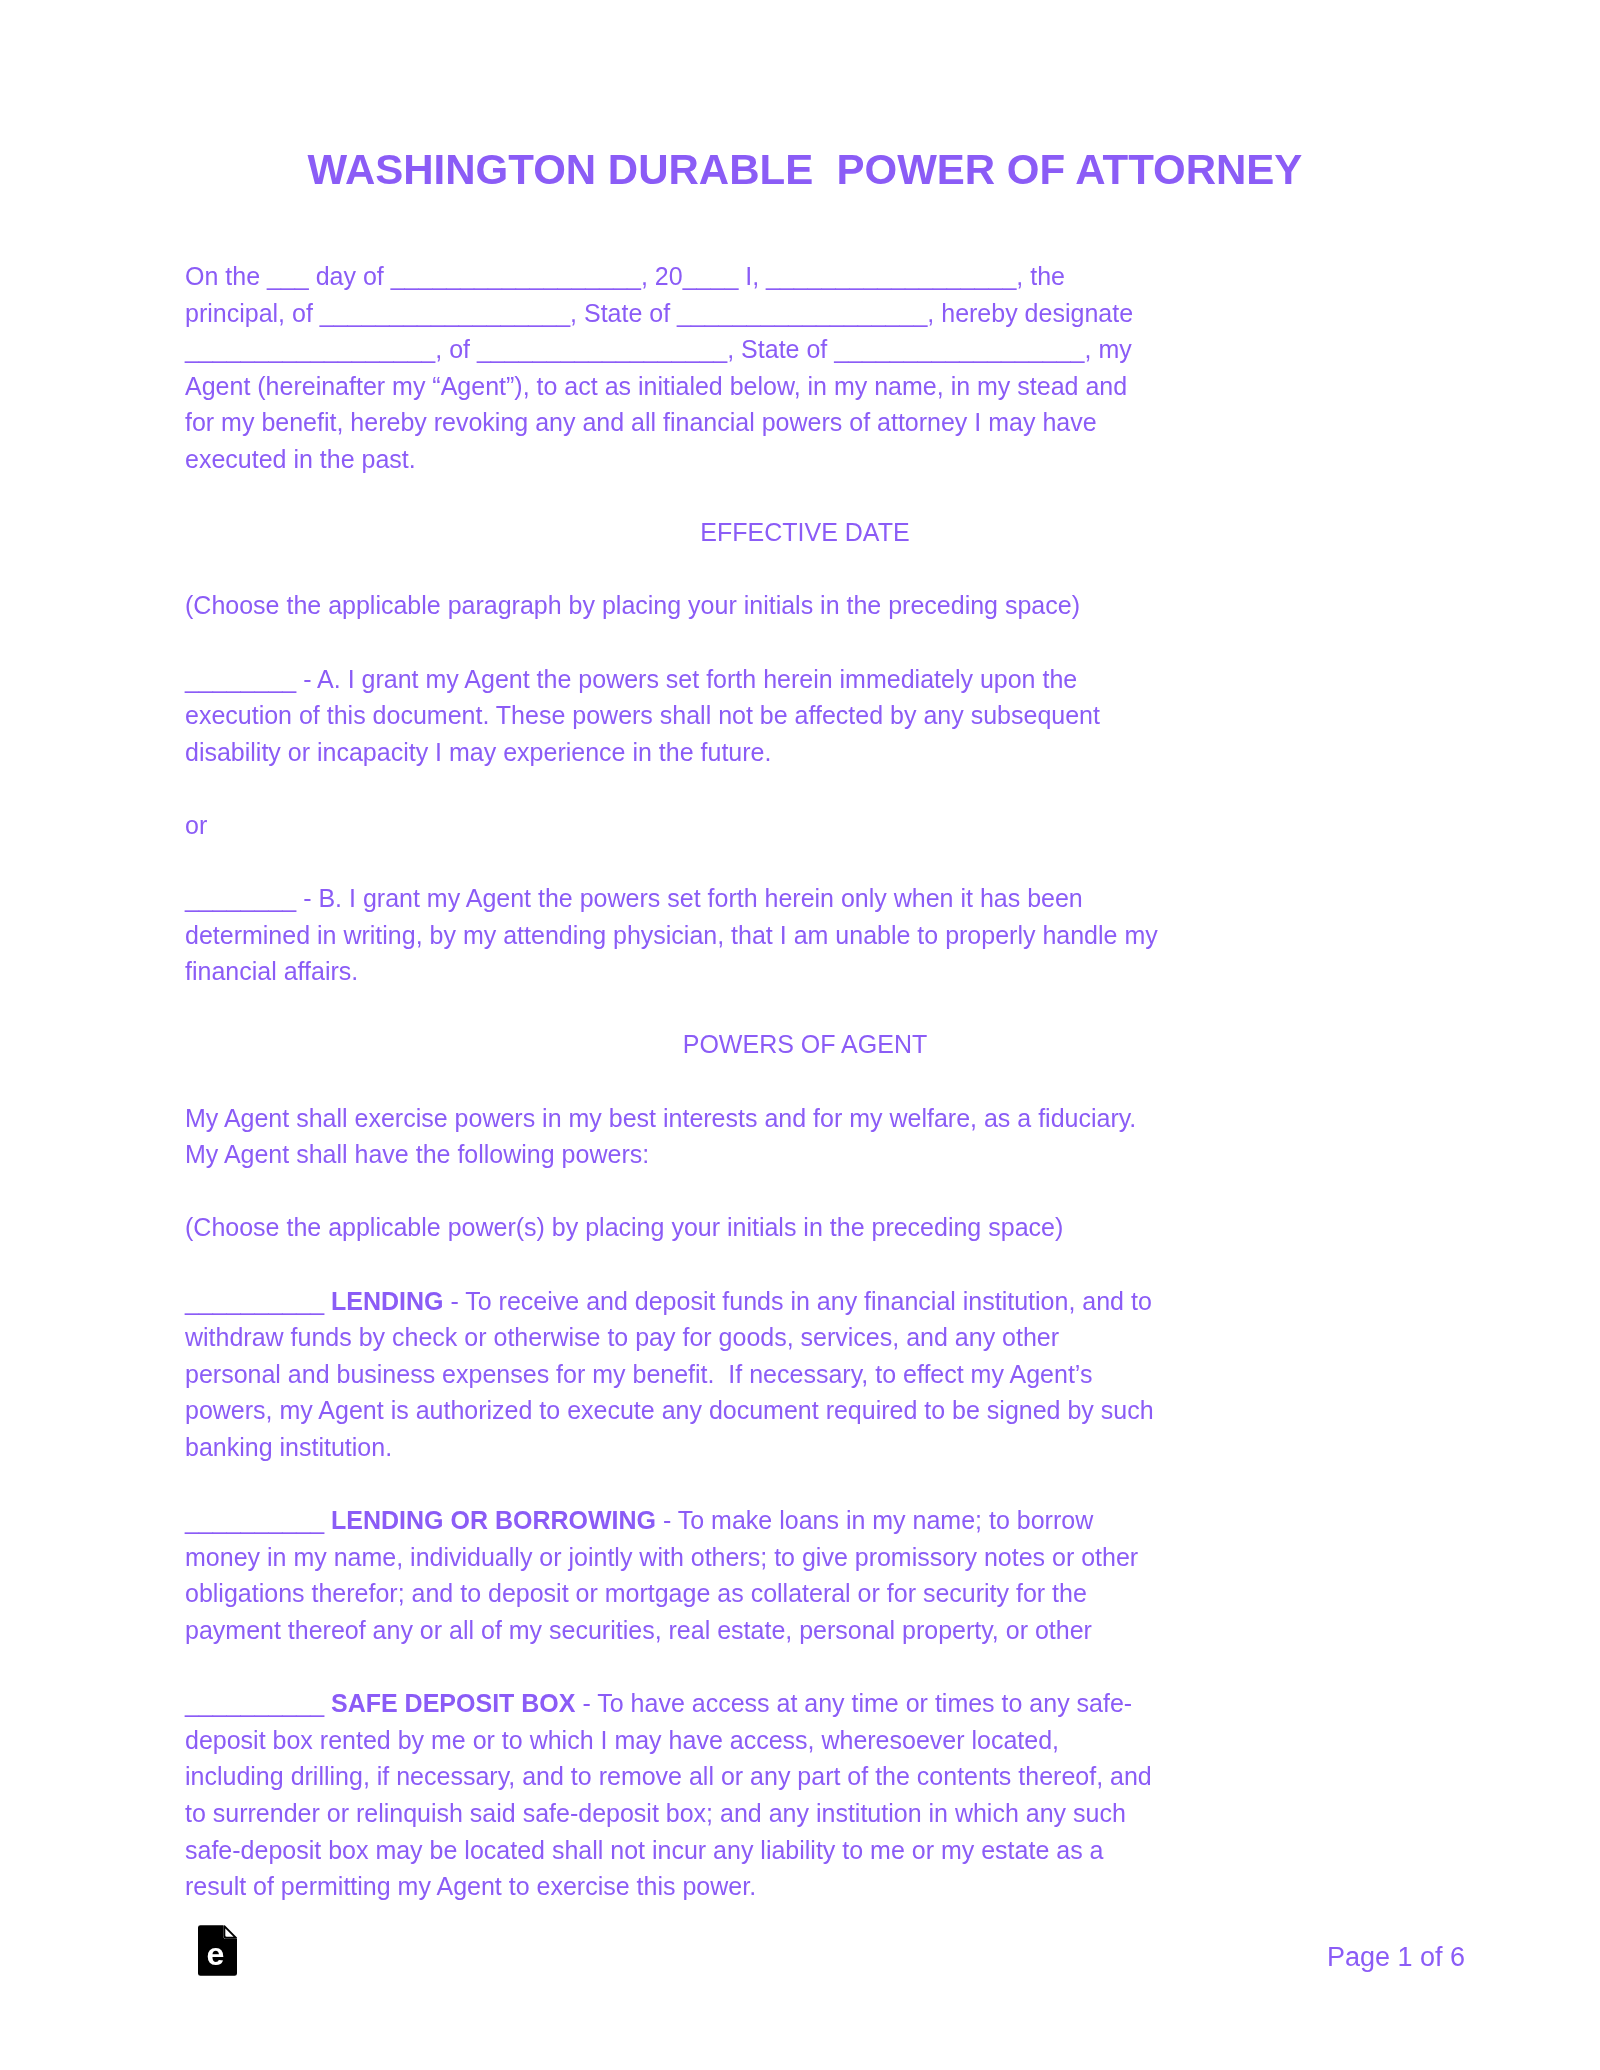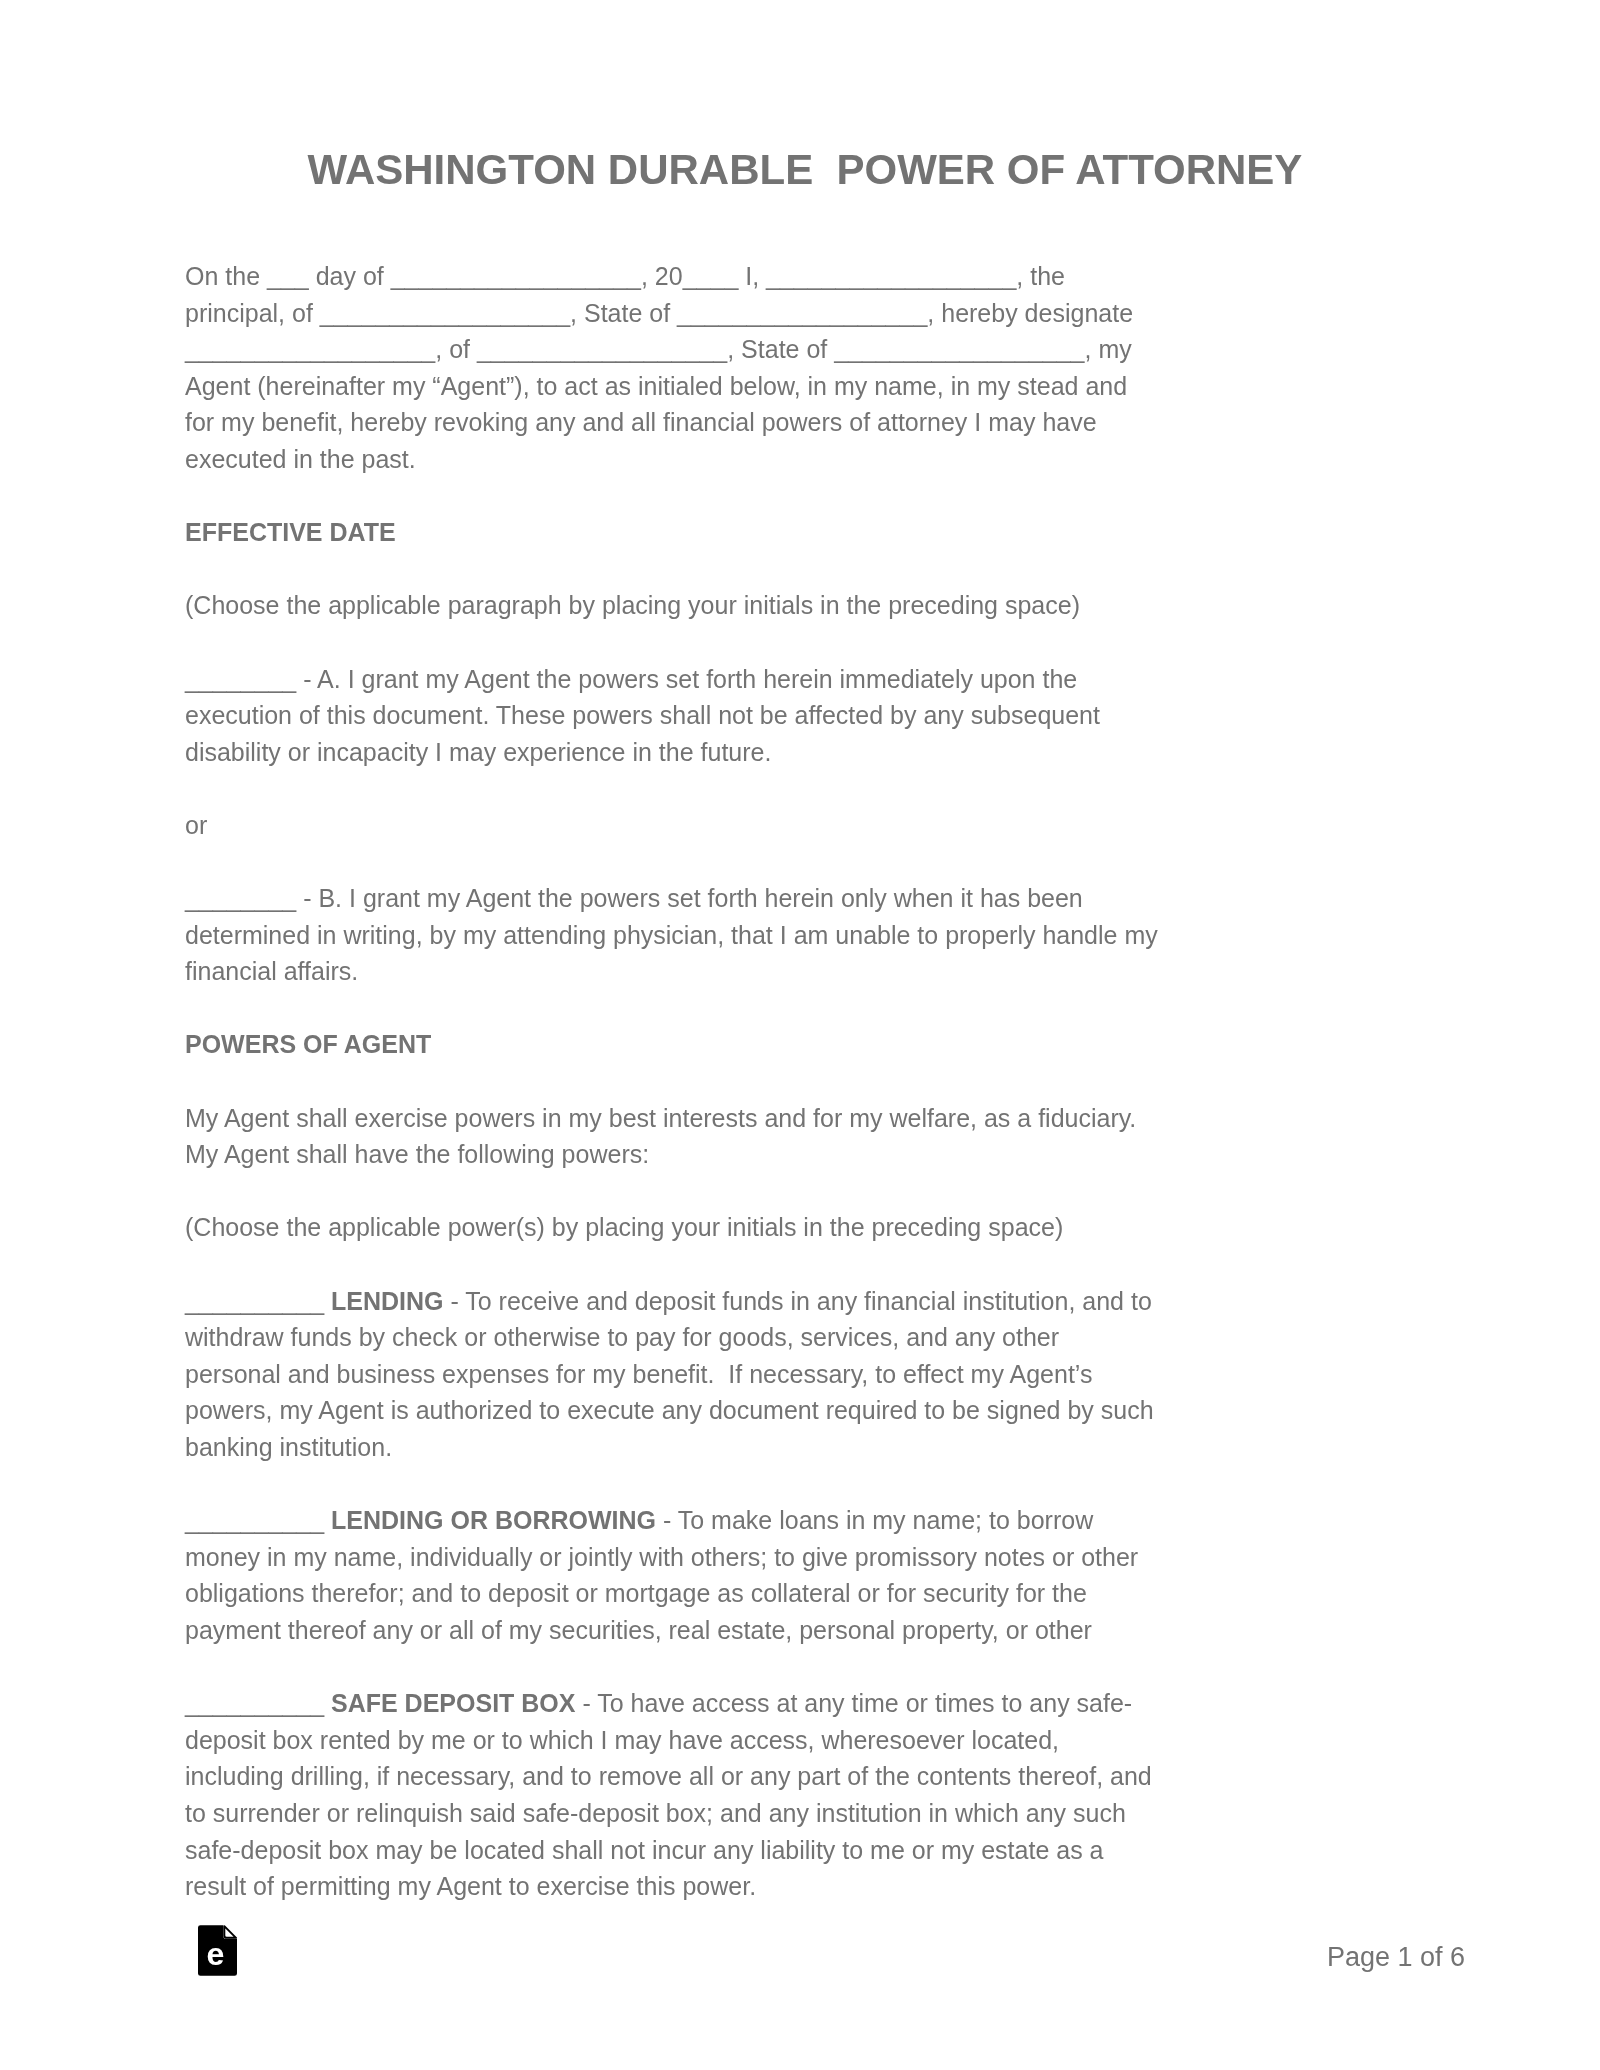--- a/index.html
+++ b/index.html
@@ -5,21 +5,21 @@
   html, body {
     margin: 0;
     padding: 0;
     background: #ffffff;
   }
   .page {
     position: relative;
     width: 1600px;
     height: 2070px;
     background: #ffffff;
-    color: #737373;
+    color: #8b5cf6;
     font-family: "Liberation Sans", "DejaVu Sans", sans-serif;
     box-sizing: border-box;
     padding: 146px 175px 0 185px;
     overflow: hidden;
   }
   .doc-title {
     font-size: 42px;
     line-height: 48px;
     font-weight: bold;
     text-align: center;
@@ -29,22 +29,22 @@
   p.doc {
     font-size: 25px;
     line-height: 36.6px;
     margin: 36.6px 0 0 0;
     white-space: pre-wrap;
   }
   p.doc.first {
     margin-top: 0;
   }
   p.doc.heading {
-    font-weight: bold;
-    text-align: left;
+    font-weight: normal;
+    text-align: center;
   }
   p.doc strong {
     font-weight: bold;
   }
   .footer-logo {
     position: absolute;
     left: 198px;
     top: 1925px;
     width: 39px;
     height: 51px;

